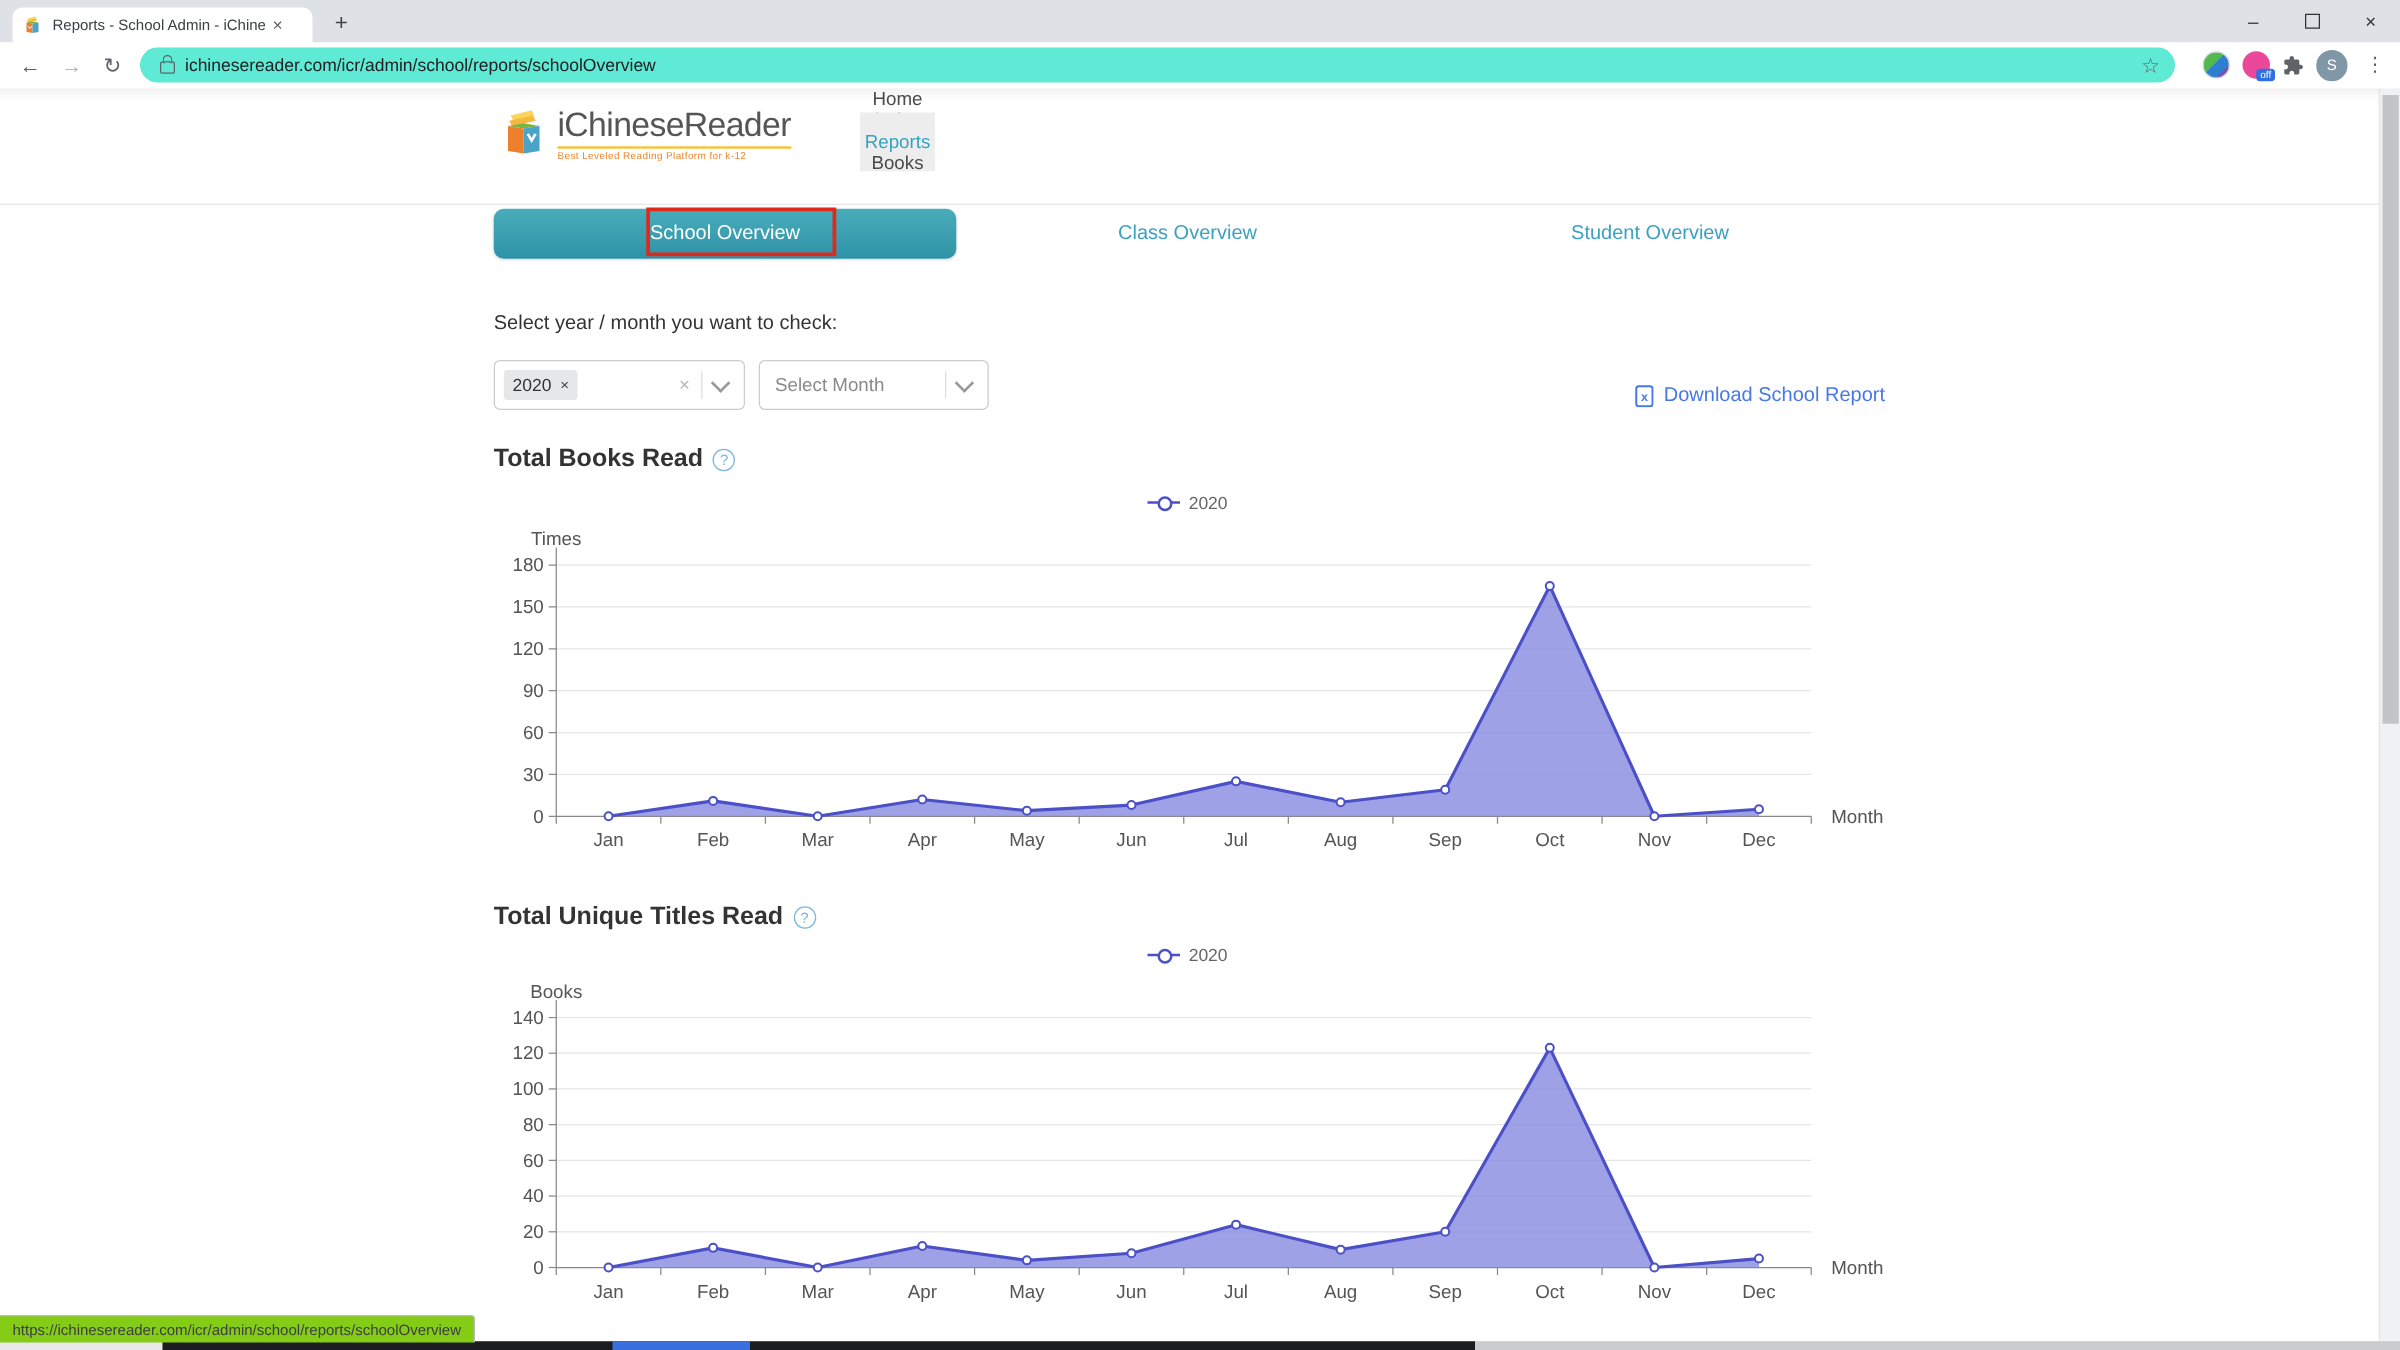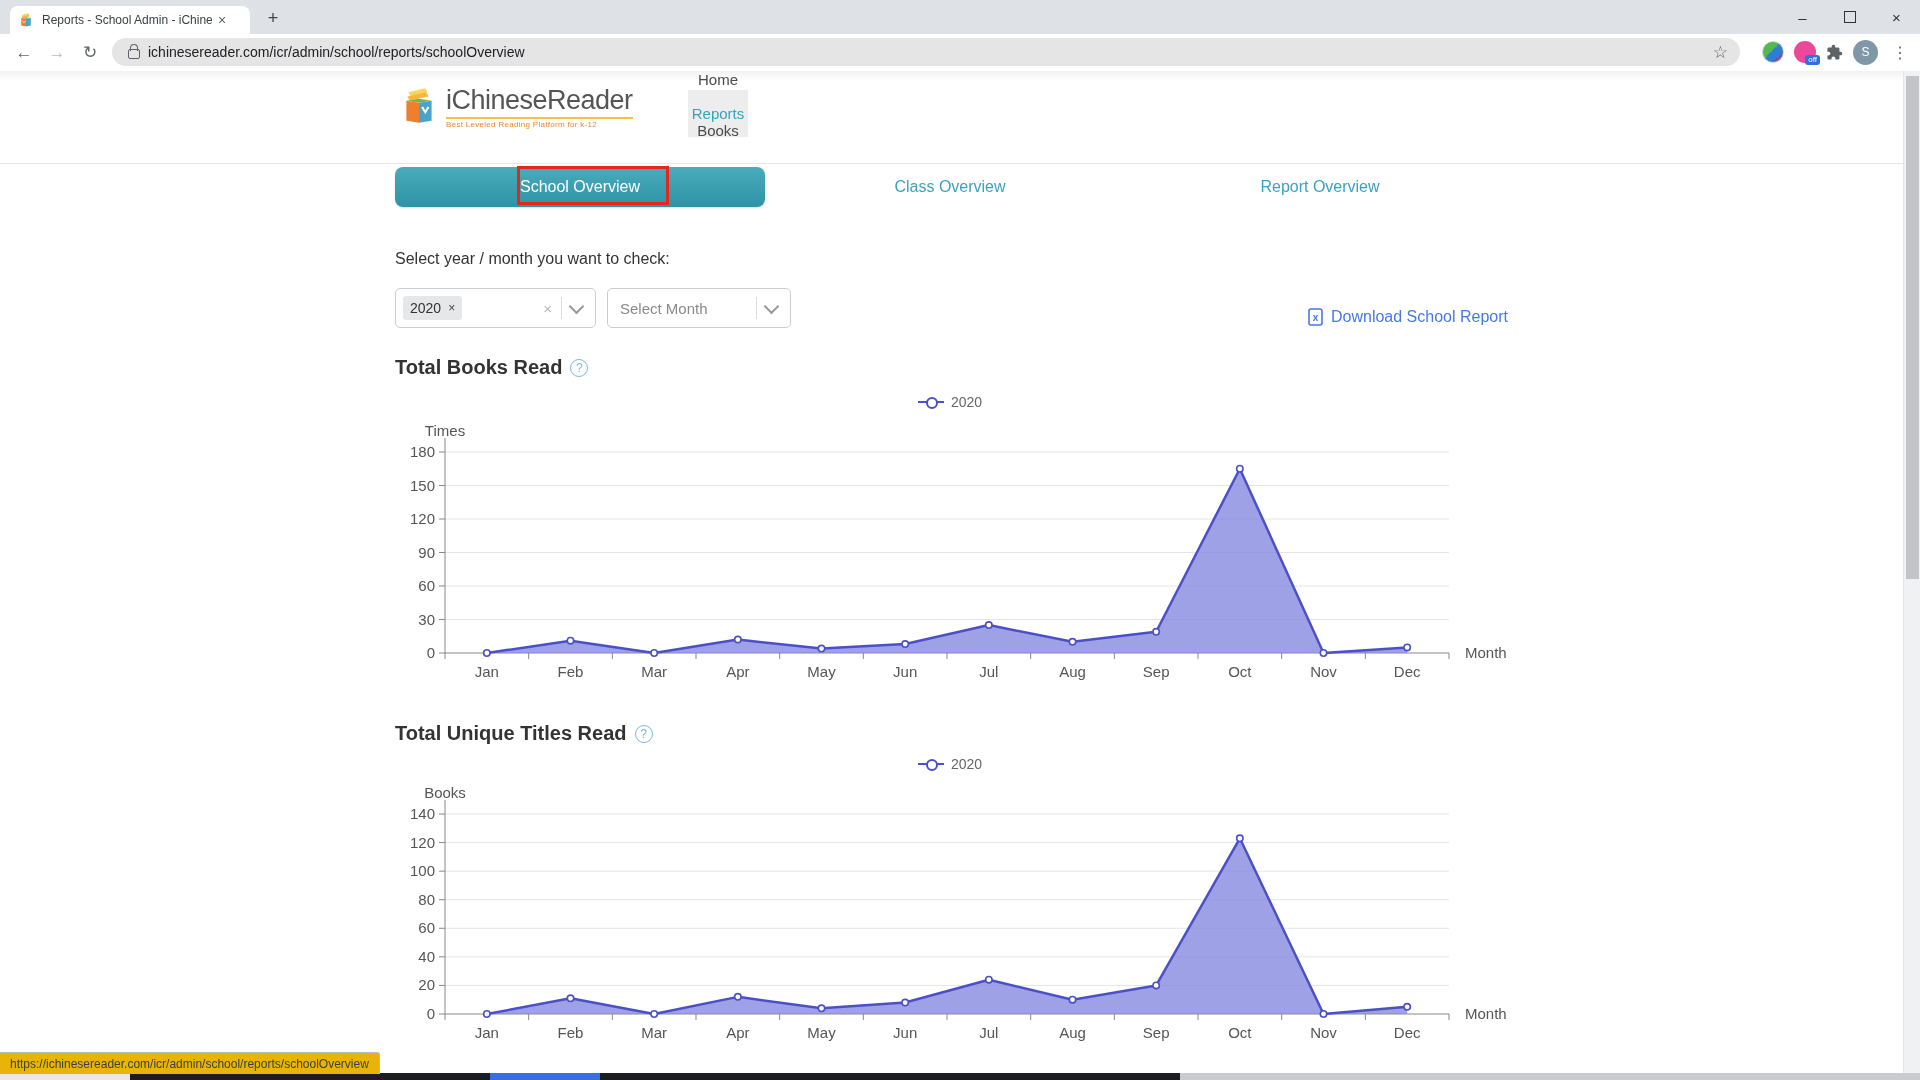--- a/index.html
+++ b/index.html
@@ -17,21 +17,21 @@
   .wincontrols{position:absolute;right:0;top:0;height:34px;display:flex;}
   .winbtn{width:47px;height:34px;display:flex;align-items:center;justify-content:center;
           font-size:15px;color:#333;cursor:pointer;}
   .winbtn .sq{width:10px;height:10px;border:1.3px solid #333;display:inline-block;}
 
   .toolbar{position:absolute;left:0;top:34px;width:1920px;height:37px;background:#fff;
            border-bottom:1px solid #e2e4e8;}
   .navbtn{position:absolute;top:41px;width:24px;height:24px;text-align:center;line-height:24px;
           font-size:17px;color:#5f6368;cursor:pointer;}
   .addressbar{position:absolute;left:112px;top:38px;width:1628px;height:28px;border-radius:14px;
-              background:#e5e5e5;display:flex;align-items:center;padding:0 12px;box-sizing:border-box;}
+              background:#5eead4;display:flex;align-items:center;padding:0 12px;box-sizing:border-box;}
   .lock{width:10px;height:8px;border:1.4px solid #5f6368;border-radius:2px;position:relative;margin:3px 8px 0 4px;}
   .lock:before{content:"";position:absolute;left:1px;top:-6px;width:6px;height:6px;
                border:1.4px solid #5f6368;border-bottom:none;border-radius:4px 4px 0 0;}
   .url{font-size:14px;color:#202124;flex:1;}
   .starbtn{font-size:17px;color:#5f6368;cursor:pointer;}
   .extrow{position:absolute;top:38px;right:8px;display:flex;align-items:center;gap:10px;height:28px;}
   .ext-idm{width:22px;height:22px;border-radius:50%;
            background:linear-gradient(135deg,#51b94e 0 45%,#2f7fd0 45% 75%,#7a4fb0 75%);
            border:1px solid #d0d2d6;box-sizing:border-box;cursor:pointer;}
   .ext-off{width:22px;height:22px;border-radius:50%;background:#ec4899;position:relative;cursor:pointer;}
@@ -102,21 +102,21 @@
   .chart-svg text{font-family:"Liberation Sans",sans-serif;}
 
   
   .scrollbar{position:absolute;right:0;top:71px;width:17px;height:1002px;background:#f0f1f3;
              border-left:1px solid #e4e5e7;box-sizing:border-box;}
   .scroll-thumb{position:absolute;left:2px;top:5px;width:13px;height:503px;background:#c2c4c8;cursor:pointer;}
   .bottom-strip{position:absolute;left:0;top:1073px;width:1920px;height:7px;background:#e8e8e8;}
   .strip-dark{position:absolute;left:130px;top:0;width:1050px;height:7px;background:#1c1d20;}
   .strip-blue{position:absolute;left:490px;top:0;width:110px;height:7px;background:#3a6fe0;}
   .strip-gray{position:absolute;left:1180px;top:0;width:740px;height:7px;background:#c9cbce;}
-  .statusbar{position:absolute;left:0;top:1052px;height:21px;background:#eab308;
+  .statusbar{position:absolute;left:0;top:1052px;height:21px;background:#84cc16;
              border:1px solid #b9babc;border-left:none;border-bottom:none;border-radius:0 3px 0 0;
              display:flex;align-items:center;padding:0 10px;font-size:12px;color:#3c4043;}
 </style>
 </head>
 <body>
 
 <div class="frame">
 
   <div class="tabbar">
     <div class="tab">
@@ -188,21 +188,21 @@
   </div>
 
   <div class="ov-tabs">
     <div class="ov-slot">
       <button class="ov-button">School Overview</button>
     </div>
     <div class="ov-slot">
       <span class="ov-link">Class Overview</span>
     </div>
     <div class="ov-slot">
-      <span class="ov-link">Report Overview</span>
+      <span class="ov-link">Student Overview</span>
     </div>
   </div>
   <div class="red-annotation"></div>
 
   <div class="filter-label">Select year / month you want to check:</div>
   <div class="select year">
     <span class="chip">
       <span>2020</span>
       <span class="chip-x">×</span>
     </span>

